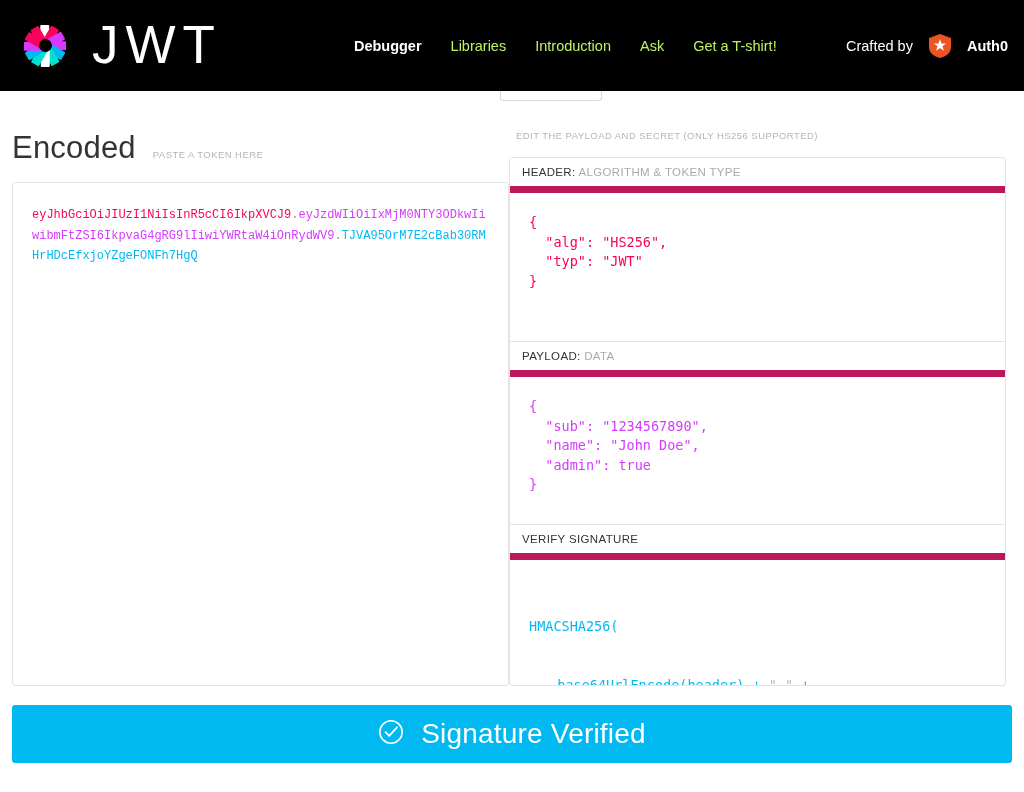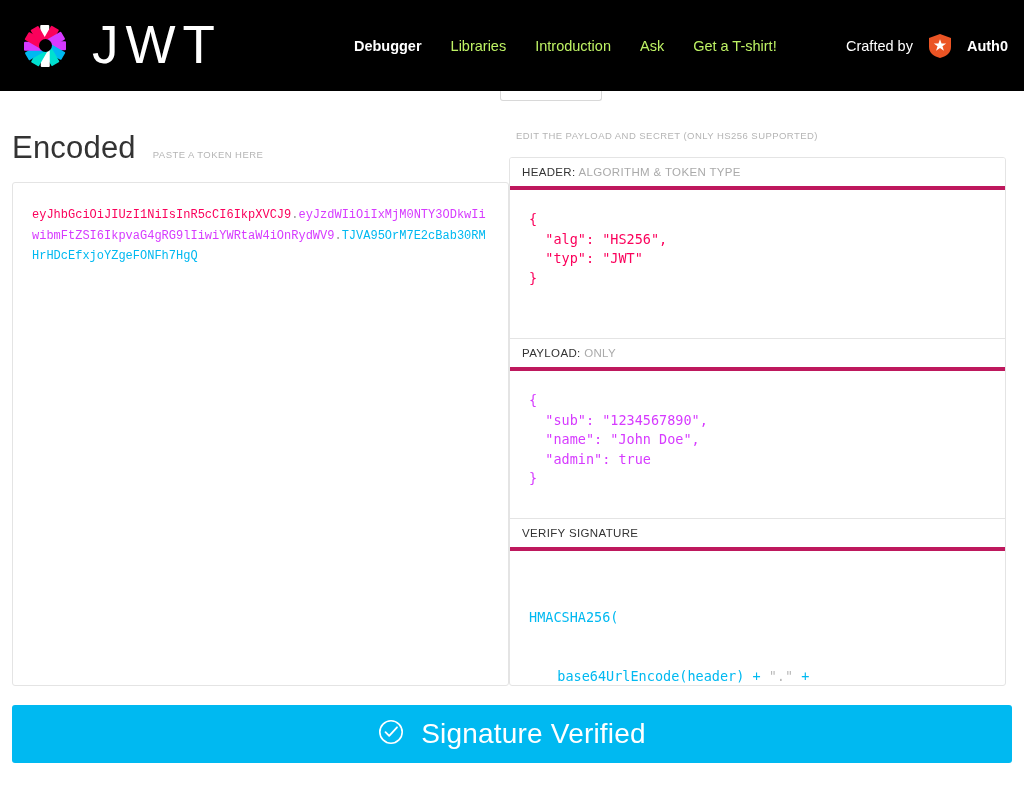--- a/index.html
+++ b/index.html
@@ -155,21 +155,21 @@
     border: 1px solid #e4e4e4;
     border-radius: 3px;
     display: flex;
     flex-direction: column;
     overflow: hidden;
   }
   .sec-label {
     padding: 8px 12px;
     font-size: 11.5px;
     letter-spacing: 0.35px;
-    border-bottom: 4px solid #be185d;
+    border-bottom: 7px solid #be185d;
     background: #ffffff;
     color: #333333;
     white-space: nowrap;
   }
   .sec-label .muted { color: #aaaaaa; }
   .sec-body {
     padding: 20px 19px;
     font-family: "DejaVu Sans Mono", monospace;
     font-size: 13.5px;
     line-height: 1.45;
@@ -269,21 +269,21 @@
         <span>HEADER:</span>
         <span class="muted">ALGORITHM &amp; TOKEN TYPE</span>
       </div>
       <div class="sec-body header-body">{
   "alg": "HS256",
   "typ": "JWT"
 }</div>
 
       <div class="sec-label">
         <span>PAYLOAD:</span>
-        <span class="muted">ONLY</span>
+        <span class="muted">DATA</span>
       </div>
       <div class="sec-body payload-body">{
   "sub": "1234567890",
   "name": "John Doe",
   "admin": true
 }</div>
 
       <div class="sec-label">
         <span>VERIFY SIGNATURE</span>
       </div>

